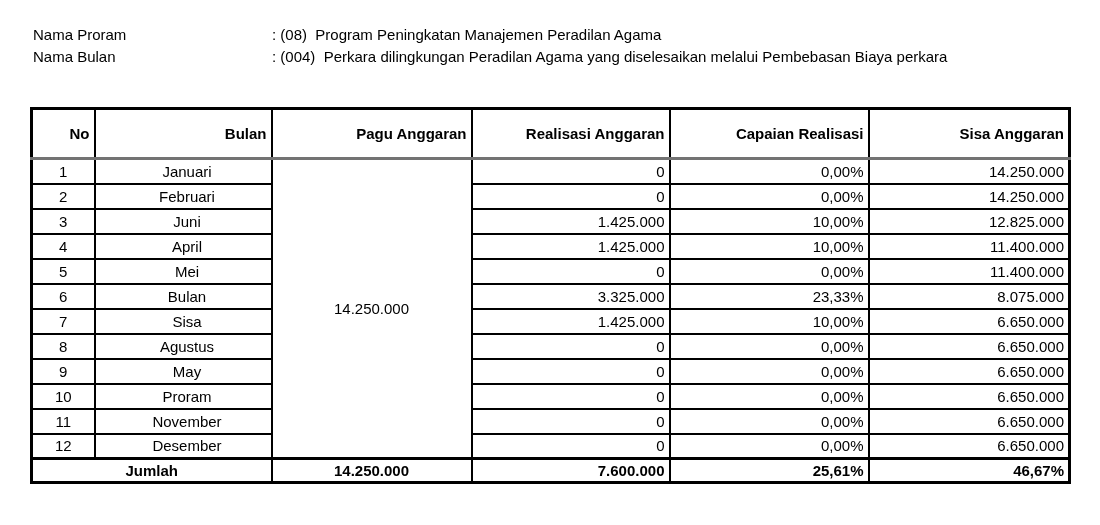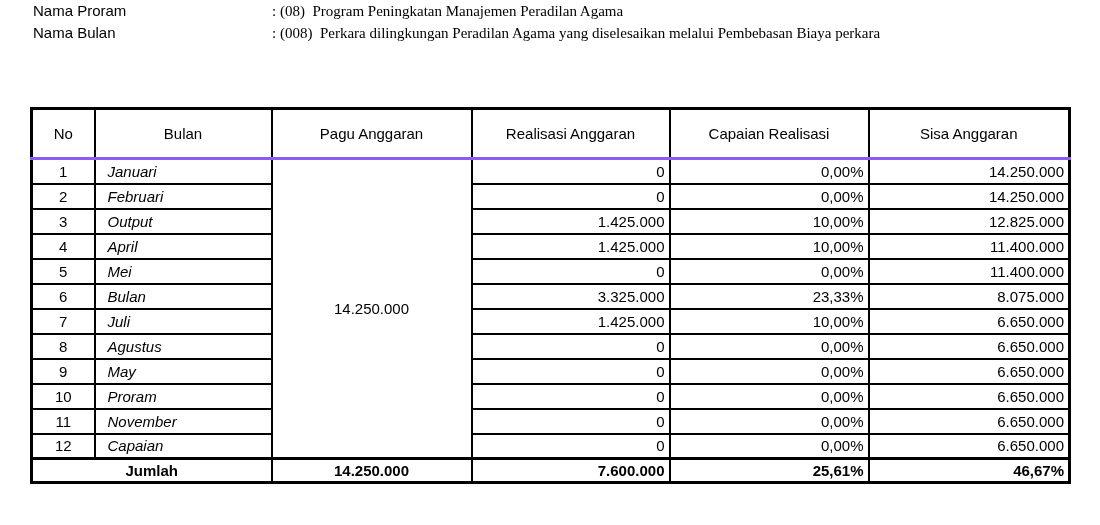--- a/index.html
+++ b/index.html
@@ -15,32 +15,31 @@
   .page{
     position:relative;
     width:1100px;
     height:525px;
     background:#ffffff;
   }
   
   .meta{
     position:absolute;
     left:33px;
-    top:0;
+    top:24px;
     font-size:15px;
     line-height:22px;
   }
   .meta-row{display:flex;}
   .meta-label{
     width:239px;
     flex:none;
   }
   .meta-value{
     white-space:pre;
-    font-family:Liberation Serif, serif;
   }
   
   table.budget-table{
     position:absolute;
     left:30px;
     top:107px;
     width:1038px;
     table-layout:fixed;
     border-collapse:collapse;
     border:3px solid #000000;
@@ -49,29 +48,29 @@
   .budget-table th,
   .budget-table td{
     border:2px solid #000000;
     padding:0 4px;
     overflow:hidden;
     white-space:nowrap;
     vertical-align:middle;
   }
   .budget-table thead tr{height:50px;}
   .budget-table thead th{
-    font-weight:normal;
-    text-align:center;
-    border-bottom:3px solid #8b5cf6;
+    font-weight:bold;
+    text-align:right;
+    border-bottom:3px solid #737373;
   }
   .budget-table tbody tr{height:25px;}
   .budget-table tfoot tr{height:24px;}
   .budget-table td.center{text-align:center;}
   .budget-table td.num{text-align:right;}
-  .budget-table td.name{text-align:left;padding-left:12px;font-style:italic;}
+  .budget-table td.name{text-align:center;padding-left:12px;}
   .budget-table td.merged{
     text-align:center;
     vertical-align:middle;
   }
   .budget-table tfoot td{
     font-weight:bold;
     border-top:3px solid #000000;
   }
 </style>
 </head>
@@ -79,21 +78,21 @@
 
 <div class="page">
 
   <div class="meta">
     <div class="meta-row">
       <span class="meta-label">Nama Proram</span>
       <span class="meta-value">: (08)  Program Peningkatan Manajemen Peradilan Agama</span>
     </div>
     <div class="meta-row">
       <span class="meta-label">Nama Bulan</span>
-      <span class="meta-value">: (008)  Perkara dilingkungan Peradilan Agama yang diselesaikan melalui Pembebasan Biaya perkara</span>
+      <span class="meta-value">: (004)  Perkara dilingkungan Peradilan Agama yang diselesaikan melalui Pembebasan Biaya perkara</span>
     </div>
   </div>
 
   <table class="budget-table">
     <colgroup>
       <col style="width:63px">
       <col style="width:177px">
       <col style="width:200px">
       <col style="width:198px">
       <col style="width:199px">
@@ -120,21 +119,21 @@
         </tr>
         <tr>
           <td class="center">2</td>
           <td class="name">Februari</td>
           <td class="num">0</td>
           <td class="num">0,00%</td>
           <td class="num">14.250.000</td>
         </tr>
         <tr>
           <td class="center">3</td>
-          <td class="name">Output</td>
+          <td class="name">Juni</td>
           <td class="num">1.425.000</td>
           <td class="num">10,00%</td>
           <td class="num">12.825.000</td>
         </tr>
         <tr>
           <td class="center">4</td>
           <td class="name">April</td>
           <td class="num">1.425.000</td>
           <td class="num">10,00%</td>
           <td class="num">11.400.000</td>
@@ -148,21 +147,21 @@
         </tr>
         <tr>
           <td class="center">6</td>
           <td class="name">Bulan</td>
           <td class="num">3.325.000</td>
           <td class="num">23,33%</td>
           <td class="num">8.075.000</td>
         </tr>
         <tr>
           <td class="center">7</td>
-          <td class="name">Juli</td>
+          <td class="name">Sisa</td>
           <td class="num">1.425.000</td>
           <td class="num">10,00%</td>
           <td class="num">6.650.000</td>
         </tr>
         <tr>
           <td class="center">8</td>
           <td class="name">Agustus</td>
           <td class="num">0</td>
           <td class="num">0,00%</td>
           <td class="num">6.650.000</td>
@@ -183,21 +182,21 @@
         </tr>
         <tr>
           <td class="center">11</td>
           <td class="name">November</td>
           <td class="num">0</td>
           <td class="num">0,00%</td>
           <td class="num">6.650.000</td>
         </tr>
         <tr>
           <td class="center">12</td>
-          <td class="name">Capaian</td>
+          <td class="name">Desember</td>
           <td class="num">0</td>
           <td class="num">0,00%</td>
           <td class="num">6.650.000</td>
         </tr>
       </tbody>
     <tfoot>
       <tr>
         <td colspan="2" class="center">Jumlah</td>
         <td class="merged">14.250.000</td>
         <td class="num">7.600.000</td>

